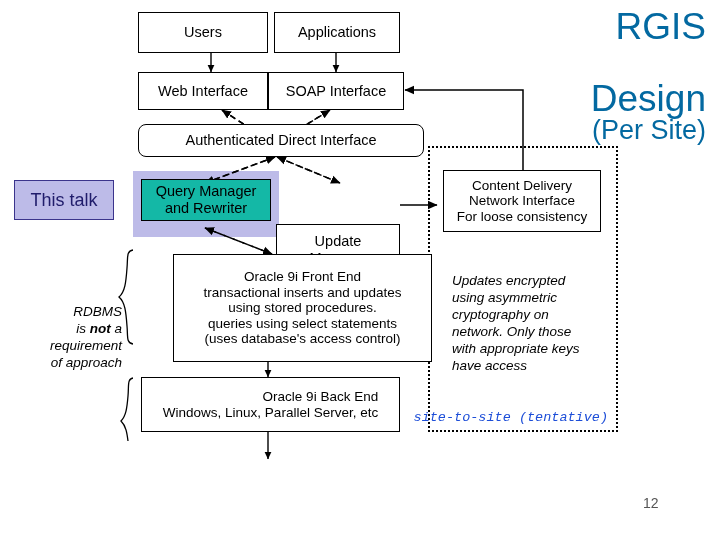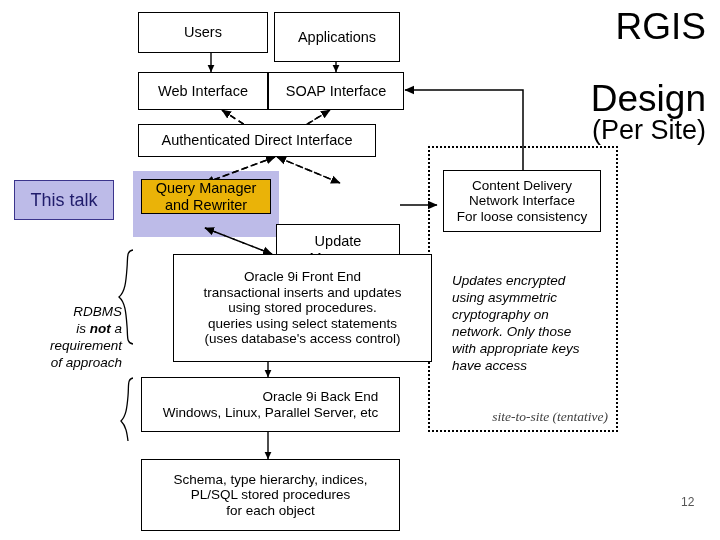--- a/index.html
+++ b/index.html
@@ -33,21 +33,21 @@
     color: #000000;
     padding: 2px 4px;
     white-space: pre-line;
   }
 
   
   .title {
     position: absolute;
     text-align: right;
     font-family: "Liberation Sans", sans-serif;
-    color: #000000;
+    color: #0369a1;
     line-height: 1.02;
   }
   .title .t1 { font-size: 37px; display: block; }
   .title .t2 { font-size: 37px; display: block; margin-top: 34px; }
   .title .t3 { font-size: 27px; display: block; }
 
   
   #this-talk {
     position: absolute;
     left: 14px;
@@ -85,22 +85,22 @@
     box-sizing: border-box;
     border: 2px dotted #000000;
     background: transparent;
   }
   #site-label {
     position: absolute;
     right: 8px;
     bottom: 5px;
     font-style: italic;
     font-size: 13.5px;
-    font-family: Liberation Serif, serif;
-    color: #404040;
+    font-family: Liberation Mono, monospace;
+    color: #1d4ed8;
     white-space: nowrap;
   }
   #encryption-note {
     position: absolute;
     left: 452px;
     top: 272px;
     width: 140px;
     font-style: italic;
     font-size: 13.5px;
     line-height: 1.26;
@@ -121,23 +121,23 @@
     font-size: 13.5px;
     line-height: 1.25;
     font-family: "Liberation Sans", sans-serif;
     color: #000;
   }
   #rdbms-note b { font-weight: bold; font-style: italic; }
 
   
   #page-num {
     position: absolute;
-    left: 681px;
+    left: 643px;
     top: 495px;
-    font-size: 12px;
+    font-size: 14px;
     color: #555555;
     font-family: "Liberation Sans", sans-serif;
   }
 
   
   #connectors {
     position: absolute;
     left: 0; top: 0;
     width: 720px; height: 540px;
     pointer-events: none;
@@ -213,37 +213,37 @@
     <path d="M133,378
              C127,379 129,386 128,396
              C127,408 126,416 121,421
              C126,426 127,433 128,441" stroke="#000" stroke-width="1.3" fill="none"></path>
   </svg>
 
   <div class="box" style="left:138px; top:12px; width:130px; height:41px;">
     <span>Users</span>
   </div>
 
-  <div class="box" style="left:274px; top:12px; width:126px; height:50px;text-align:center;">
+  <div class="box" style="left:274px; top:12px; width:126px; height:41px;text-align:center;">
     <span>Applications</span>
   </div>
 
   <div class="box" style="left:138px; top:72px; width:130px; height:38px;">
     <span>Web Interface</span>
   </div>
 
   <div class="box" style="left:268px; top:72px; width:136px; height:38px;">
     <span>SOAP Interface</span>
   </div>
 
-  <div class="box" style="left:138px; top:124px; width:238px; height:33px;">
+  <div class="box" style="left:138px; top:124px; width:286px; height:33px;border-radius:8px;">
     <span>Authenticated Direct Interface</span>
   </div>
 
-  <div class="box" style="left:141px; top:179px; width:130px; height:35px; background:#eab308;">
+  <div class="box" style="left:141px; top:179px; width:130px; height:42px; background:#14b8a6;">
     <span>Query Manager
 and Rewriter</span>
   </div>
 
   <div class="box" style="left:276px; top:177px; width:124px; height:51px;margin-top:47px;">
     <span>Update
 Manager</span>
   </div>
 
   <div class="box" style="left:443px; top:170px; width:158px; height:62px; font-size:13.5px;">
@@ -258,25 +258,20 @@
 using stored procedures.
 queries using select statements
 (uses database's access control)</span>
   </div>
 
   <div class="box" style="left:141px; top:377px; width:259px; height:55px; font-size:13.5px;text-align:right;">
     <span>Oracle 9i Back End
 Windows, Linux, Parallel Server, etc</span>
   </div>
 
-  <div class="box" style="left:141px; top:459px; width:259px; height:72px; font-size:13.5px;">
-    <span>Schema, type hierarchy, indices,
-PL/SQL stored procedures
-for each object</span>
-  </div>
 
   <div id="this-talk">
     <span>This talk</span>
   </div>
 
   <div id="encryption-note">Updates encrypted
 using asymmetric
 cryptography on
 network.  Only those
 with appropriate keys

